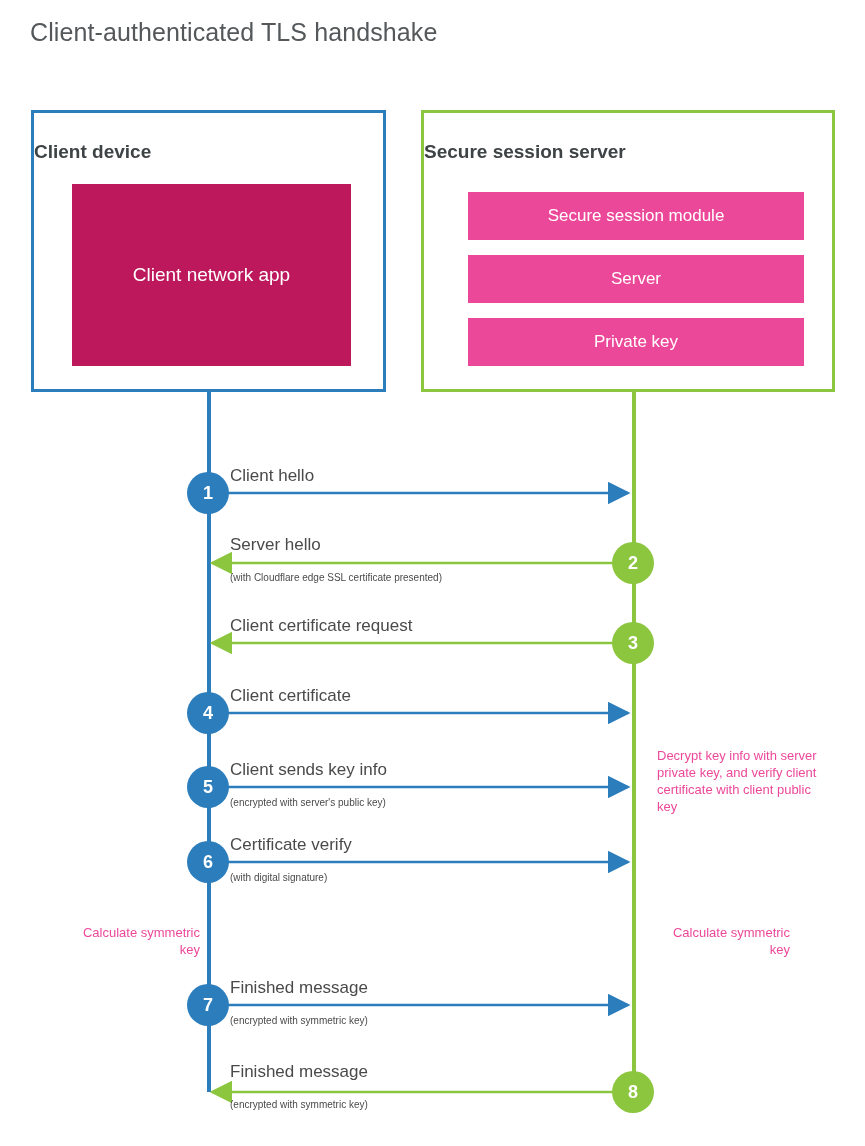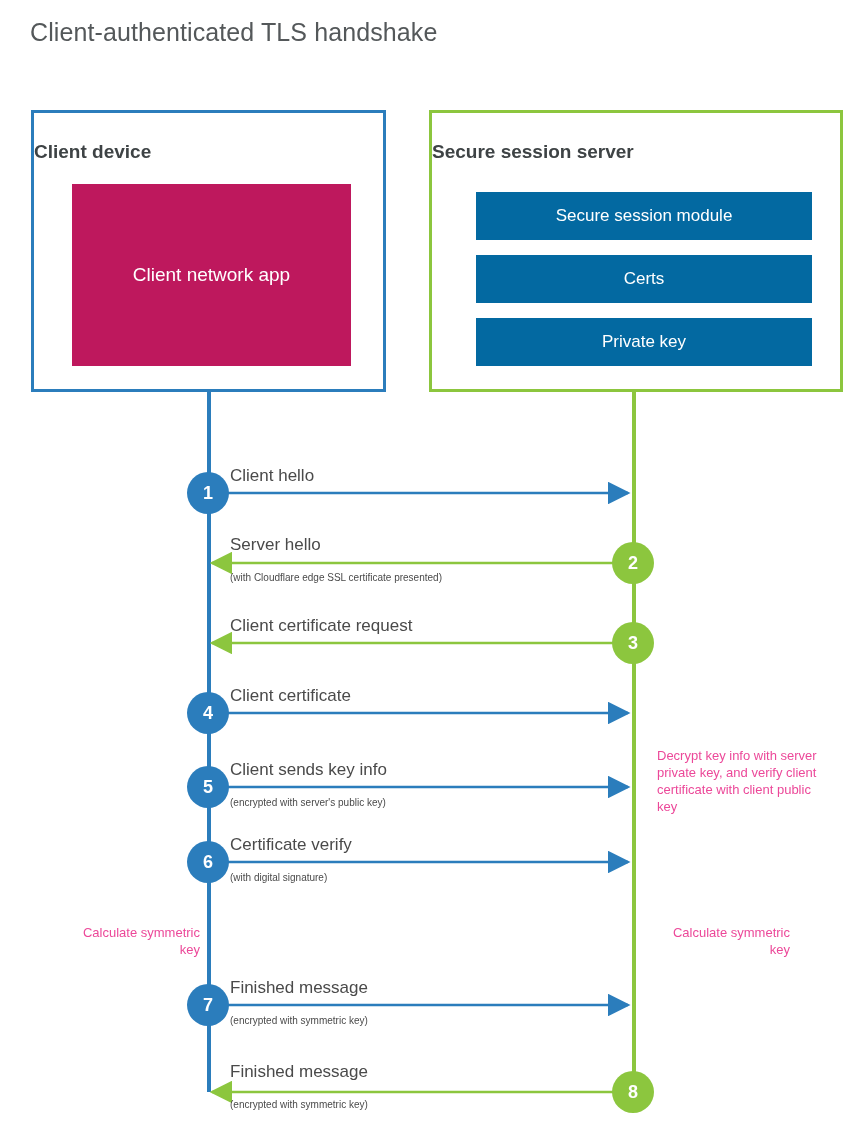--- a/index.html
+++ b/index.html
@@ -32,21 +32,20 @@
   }
   #client-box {
     left: 31px; top: 110px;
     width: 355px; height: 282px;
     border: 3px solid #2b7dbc;
   }
   #server-box {
     left: 421px; top: 110px;
     width: 414px; height: 282px;
     border: 3px solid #8cc63e;
-    margin-left: 8px;
   }
   .box-title {
     position: absolute;
     top: 28px; left: 0; right: 0;
     text-align: left;
     font-size: 19px;
     font-weight: bold;
     color: #3e4345;
   }
   #client-app {
@@ -60,21 +59,21 @@
     align-items: center;
     justify-content: center;
     text-align: center;
     line-height: 1.35;
   }
   .server-bar {
     position: absolute;
     left: 44px;
     width: 336px;
     height: 48px;
-    background: #0369a1;
+    background: #ec4899;
     color: #ffffff;
     font-size: 17px;
     display: flex;
     align-items: center;
     justify-content: center;
   }
   #server-bar-0 { top: 79px; }
   #server-bar-1 { top: 142px; }
   #server-bar-2 { top: 205px; }
 
@@ -145,21 +144,21 @@
 <div id="title">Client-authenticated TLS handshake</div>
 
 <div class="box" id="client-box">
   <div class="box-title">Client device</div>
   <div id="client-app">Client network app</div>
 </div>
 
 <div class="box" id="server-box">
   <div class="box-title">Secure session server</div>
   <div class="server-bar" id="server-bar-0">Secure session module</div>
-  <div class="server-bar" id="server-bar-1">Certs</div>
+  <div class="server-bar" id="server-bar-1">Server</div>
   <div class="server-bar" id="server-bar-2">Private key</div>
 </div>
 
 <div class="lifeline" id="client-lifeline"></div>
 <div class="lifeline" id="server-lifeline"></div>
 
 <svg id="arrows">
   <defs>
     <marker id="ah-blue" markerWidth="9" markerHeight="9" refX="8" refY="4.5" orient="auto">
       <path d="M0,0 L9,4.5 L0,9 z" fill="#2b7dbc"></path>

